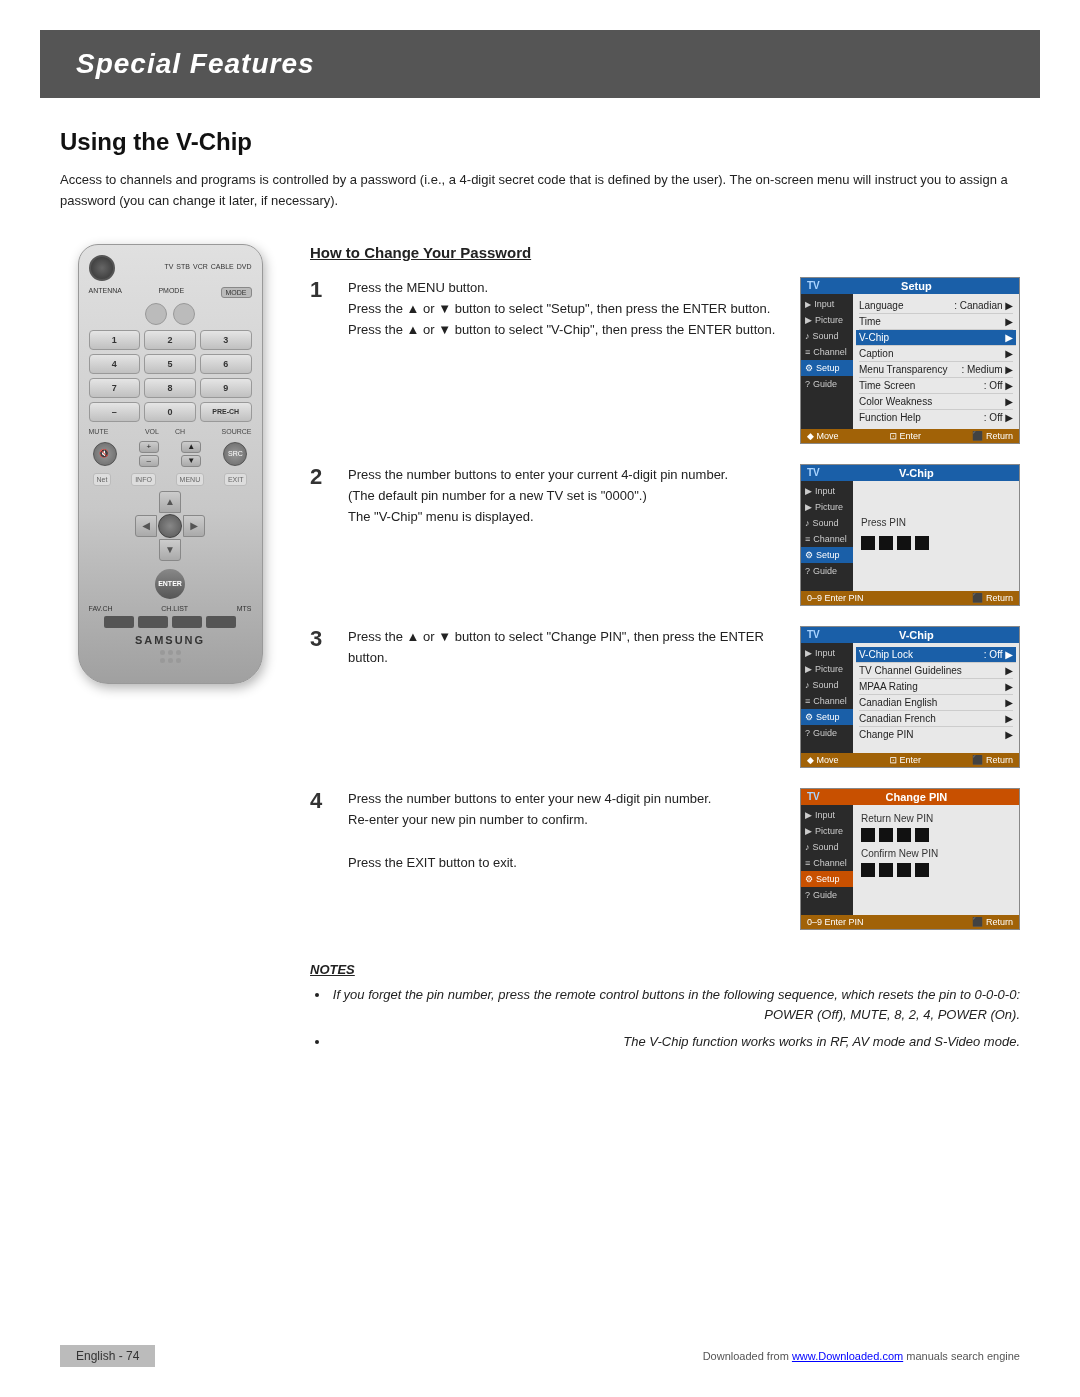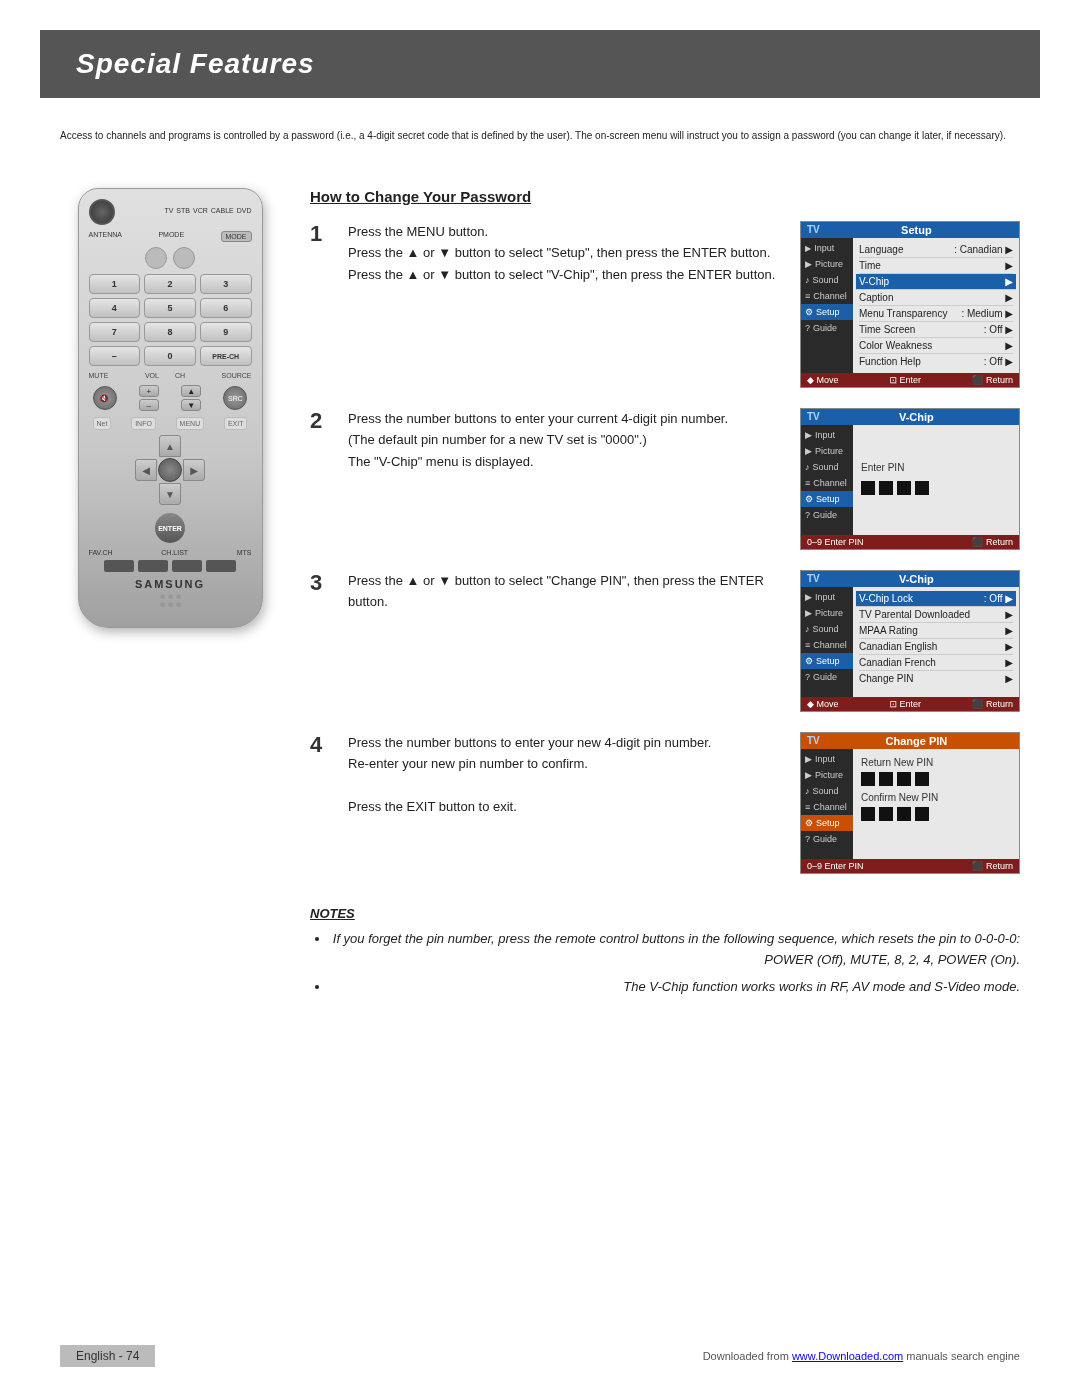--- a/index.html
+++ b/index.html
@@ -33,23 +33,23 @@
     }
 
     .section-title {
       font-size: 24px;
       font-weight: bold;
       margin-bottom: 14px;
       color: #111;
     }
 
     .intro-text {
-      font-size: 10px;
+      font-size: 13px;
       line-height: 1.6;
-      margin-bottom: 44px;
+      margin-bottom: 32px;
       color: #222;
     }
 
     
     .two-col {
       display: flex;
       gap: 30px;
       align-items: flex-start;
     }
 
@@ -172,21 +172,21 @@
     .tv-menu-row:last-child { border-bottom: none; }
 
     .tv-menu-row.highlighted {
       background: #1a5fa8;
       color: #fff;
       padding: 2px 3px;
       margin: 0 -3px;
     }
 
     .tv-footer {
-      background: #7f1d1d;
+      background: #a16207;
       display: flex;
       justify-content: space-between;
       padding: 2px 6px;
       font-size: 9px;
       color: #fff;
     }
 
     
     .pin-dots {
       display: flex;
@@ -433,20 +433,21 @@
   </style>
 </head>
 <body>
 
 <div class="header-bar">
   <h1>Special Features</h1>
 </div>
 
 <div class="main-content">
 
+  <h2 class="section-title">Using the V-Chip</h2>
   <p class="intro-text">Access to channels and programs is controlled by a password (i.e., a 4-digit secret code that is defined by the user). The on-screen menu will instruct you to assign a password (you can change it later, if necessary).</p>
 
   <div class="two-col">
 
     <div class="remote-col">
       <div class="remote-wrapper">
         <div class="remote">
           <div class="remote-top">
             <div class="remote-power-btn"></div>
             <div class="remote-top-labels">
@@ -677,21 +678,21 @@
                 <div class="tv-sidebar-item active">
                     <span>⚙</span>
                     <span>Setup</span>
                   </div>
                 <div class="tv-sidebar-item">
                     <span>?</span>
                     <span>Guide</span>
                   </div>
               </div>
               <div class="tv-main" style="display:flex;flex-direction:column;justify-content:center;padding:8px;">
-                <div class="enter-pin-label">Enter PIN</div>
+                <div class="enter-pin-label">Press PIN</div>
                 <div class="pin-dots">
                   <span class="pin-dot"></span>
                   <span class="pin-dot"></span>
                   <span class="pin-dot"></span>
                   <span class="pin-dot"></span>
                 </div>
               </div>
             </div>
             <div class="tv-footer">
               <span>0–9 Enter PIN</span>
@@ -739,21 +740,21 @@
                     <span>?</span>
                     <span>Guide</span>
                   </div>
               </div>
               <div class="tv-main">
                 <div class="tv-menu-row highlighted">
                   <span>V-Chip Lock</span>
                   <span>: Off ▶</span>
                 </div>
                 <div class="tv-menu-row">
-                  <span>TV Parental Downloaded</span>
+                  <span>TV Channel Guidelines</span>
                   <span>▶</span>
                 </div>
                 <div class="tv-menu-row">
                   <span>MPAA Rating</span>
                   <span>▶</span>
                 </div>
                 <div class="tv-menu-row">
                   <span>Canadian English</span>
                   <span>▶</span>
                 </div>

